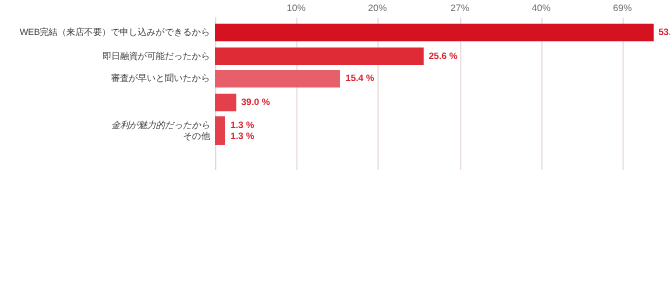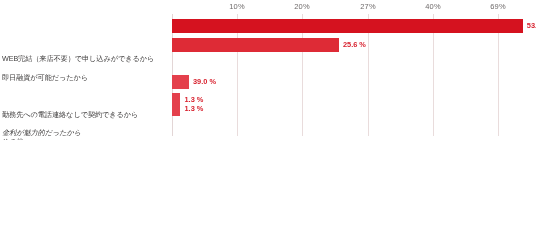--- a/index.html
+++ b/index.html
@@ -60,27 +60,26 @@
     left: 0;
     right: 0;
     height: 18px;
   }
 
   .cat-label {
     position: absolute;
     right: 538px;            
     width: 166px;
     left: -170px;
-    text-align: left;
+    text-align: right;
     font-size: 7.2px;
     color: #3c3a3a;
     line-height: 18px;
     white-space: nowrap;
     letter-spacing: -0.1px;
-    margin-top: 33px;
   }
 
   .bar {
     position: absolute;
     left: 0;
     top: 2px;
     height: 14px;
   }
 
   .bar-value {
@@ -118,23 +117,27 @@
       <div class="bar" style="width: 350.776px; background: rgb(213, 18, 31);"></div>
       <div class="bar-value" style="left: 354.776px; color: rgb(216, 34, 47);">53.8 %</div>
     </div>
 
     <div class="row" style="top:36px;">
       <div class="cat-label" style="color: rgb(60, 58, 58);">即日融資が可能だったから</div>
       <div class="bar" style="width: 166.912px; background: rgb(222, 43, 54);"></div>
       <div class="bar-value" style="left: 170.912px; color: rgb(216, 34, 47);">25.6 %</div>
     </div>
 
+    <div class="row" style="top:54px;">
+      <div class="cat-label" style="color: rgb(60, 58, 58);">審査が早いと聞いたから</div>
+      <div class="bar" style="width: 100.408px; background: rgb(231, 96, 105);"></div>
+      <div class="bar-value" style="left: 104.408px; color: rgb(216, 34, 47);">15.4 %</div>
+    </div>
 
     <div class="row" style="top:73px;">
-      <div class="cat-label" style="color: rgb(60, 58, 58);">勤務先への電話連絡なしで契約できるから</div>
       <div class="bar" style="width: 16.952px; background: rgb(228, 64, 76);"></div>
       <div class="bar-value" style="left: 20.952px; color: rgb(216, 34, 47);">39.0 %</div>
     </div>
 
     <div class="row" style="top:91px;">
       <div class="cat-label" style="color: rgb(60, 58, 58); font-style: italic;">金利が魅力的だったから</div>
       <div class="bar" style="width: 8.476px; background: rgb(228, 64, 76);"></div>
       <div class="bar-value" style="left: 12.476px; color: rgb(216, 34, 47);">1.3 %</div>
     </div>
 

